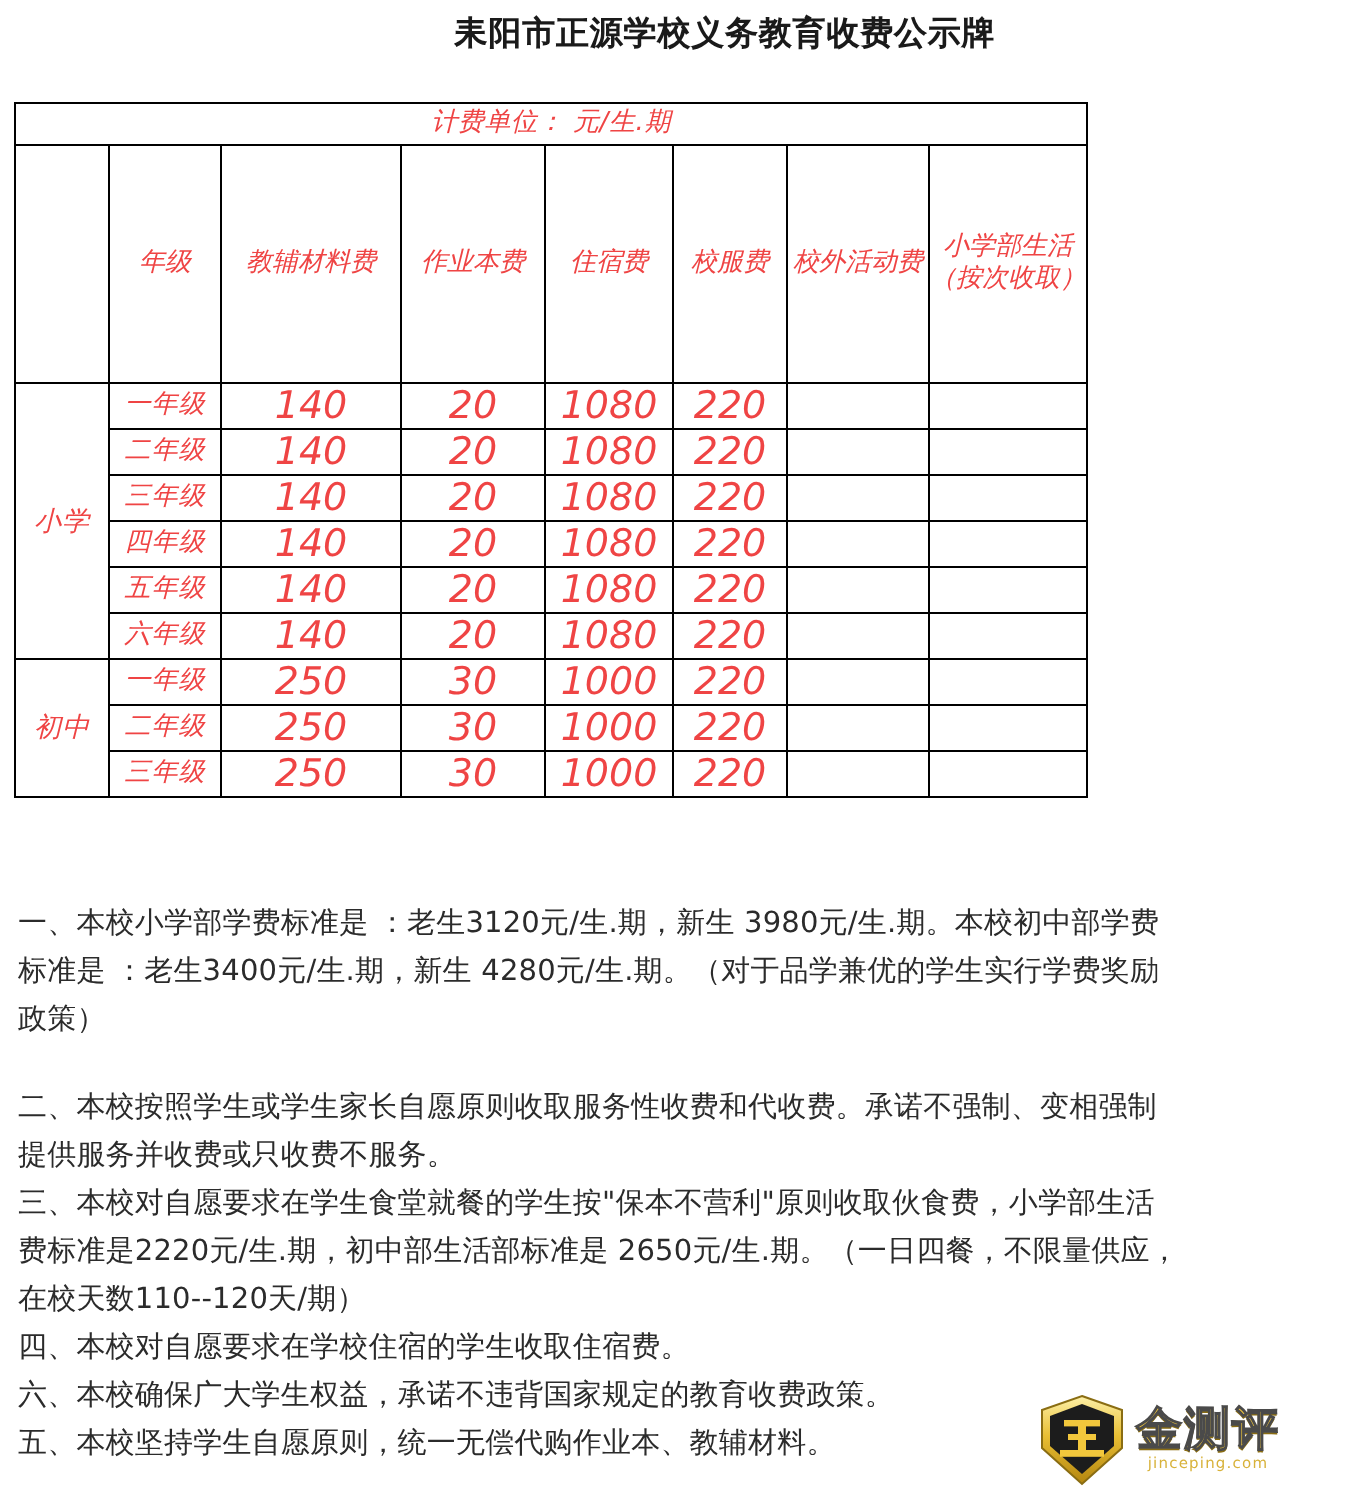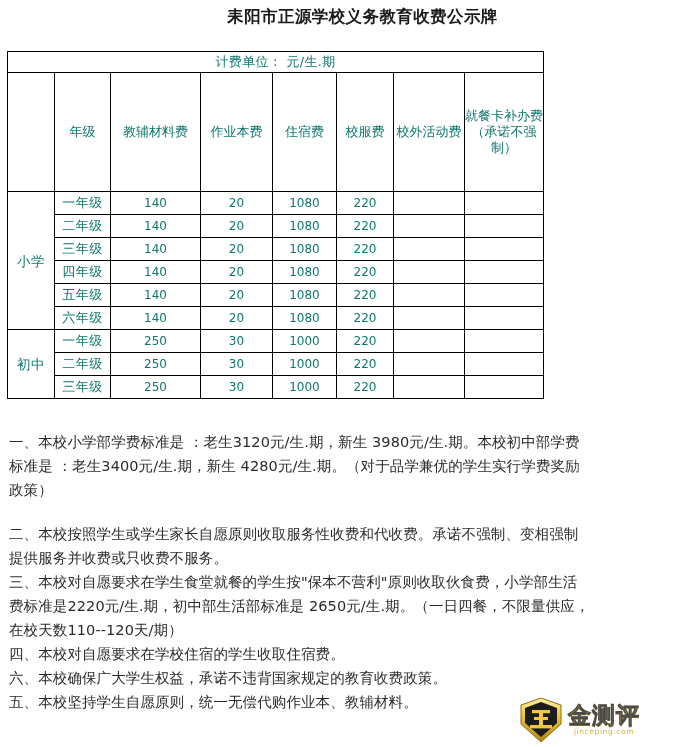--- a/index.html
+++ b/index.html
@@ -34,21 +34,22 @@
     position: absolute;
     left: 7px;
     top: 51px;
     width: 536px;
   }
   table.fee-table {
     border-collapse: collapse;
     width: 536px;
     table-layout: fixed;
     font-size: 12.5px;
-    color: #0f766e;
+    color: #ef4444;
+    font-style: italic;
   }
   table.fee-table td {
     border: 1px solid #000000;
     text-align: center;
     vertical-align: middle;
     padding: 0;
     line-height: 16px;
     font-family: "DejaVu Sans", "Liberation Sans", sans-serif;
   }
   td.unit-cell {
@@ -67,21 +68,21 @@
     font-size: 13.5px;
     letter-spacing: 0.5px;
   }
   td.grade-cell {
     font-size: 13px;
     letter-spacing: 0.5px;
     height: 22px;
     margin-top: 23px;
   }
   td.num-cell {
-    font-size: 12px;
+    font-size: 19px;
     height: 22px;
     font-family: "DejaVu Sans Mono", "Liberation Mono", monospace;
   }
   td.empty-cell {
     height: 22px;
   }
 
   
   col.c-stage   { width: 47px; }
   col.c-grade   { width: 56px; }
@@ -89,21 +90,21 @@
   col.c-book    { width: 72px; }
   col.c-dorm    { width: 64px; }
   col.c-uni     { width: 57px; }
   col.c-act     { width: 71px; }
   col.c-card    { width: 79px; }
 
   
   .notes {
     position: absolute;
     left: 9px;
-    top: 430px;
+    top: 450px;
     width: 668px;
     font-size: 14.5px;
     line-height: 24px;
     color: #2b2b2b;
     letter-spacing: 0.1px;
   }
   .note-p {
     margin: 0;
     text-indent: 0;
   }
@@ -173,21 +174,21 @@
         <td class="unit-cell" colspan="8">计费单位：     元/生.期</td>
       </tr>
       <tr>
         <td class="head-cell"></td>
         <td class="head-cell">年级</td>
         <td class="head-cell">教辅材料费</td>
         <td class="head-cell">作业本费</td>
         <td class="head-cell">住宿费</td>
         <td class="head-cell">校服费</td>
         <td class="head-cell">校外活动费</td>
-        <td class="head-cell">就餐卡补办费（承诺不强制）</td>
+        <td class="head-cell">小学部生活（按次收取）</td>
       </tr>
 
       <tr>
         <td class="stage-cell" rowspan="6">小学</td>
         <td class="grade-cell">一年级</td>
         <td class="num-cell">140</td>
         <td class="num-cell">20</td>
         <td class="num-cell">1080</td>
         <td class="num-cell">220</td>
         <td class="empty-cell"></td>

